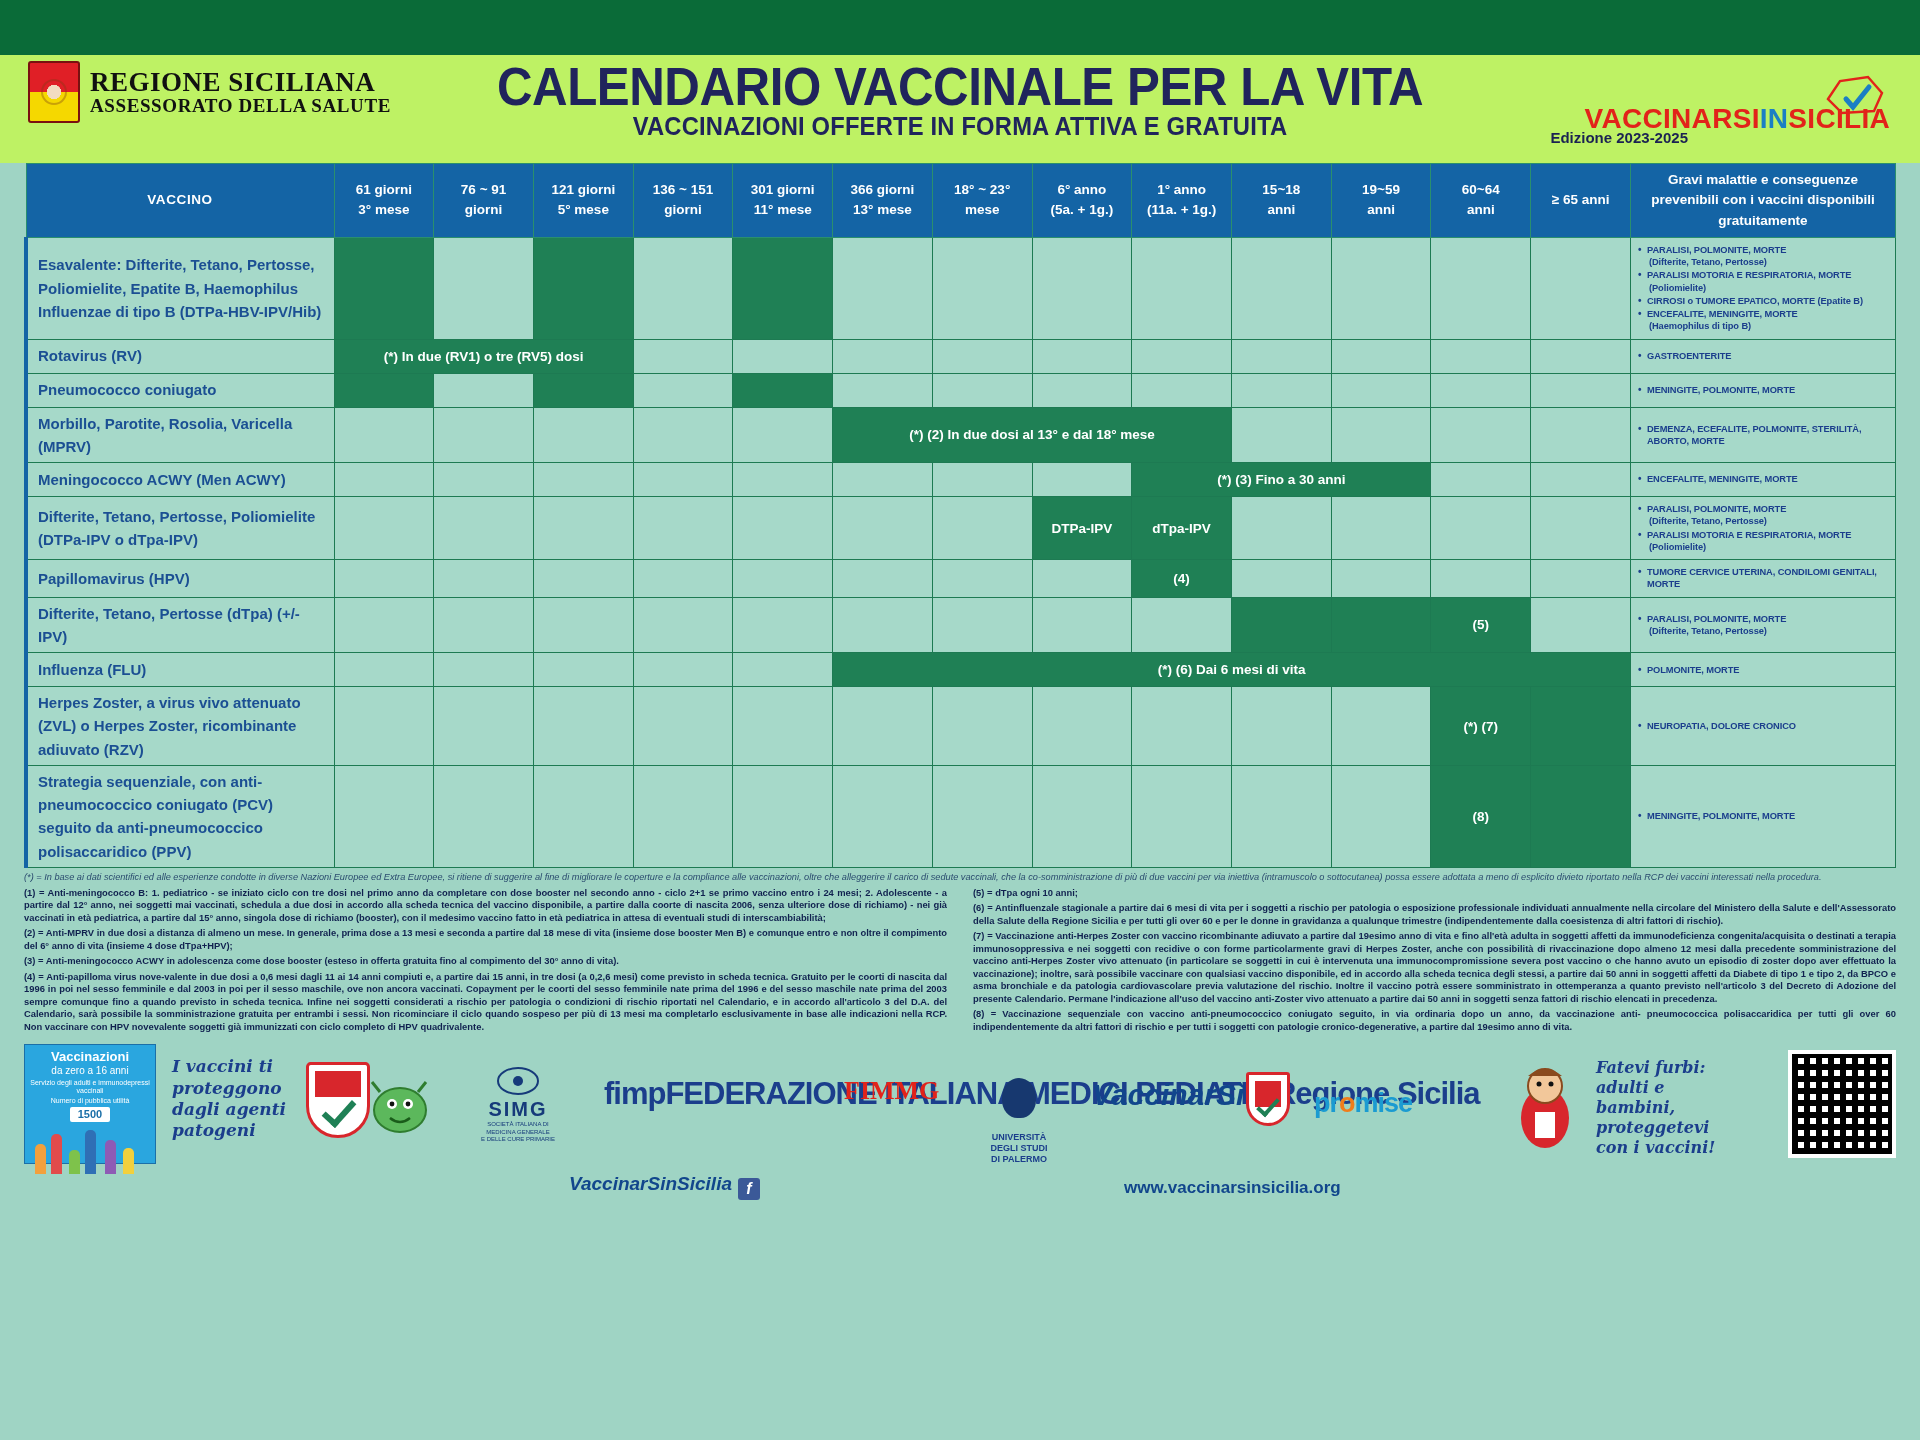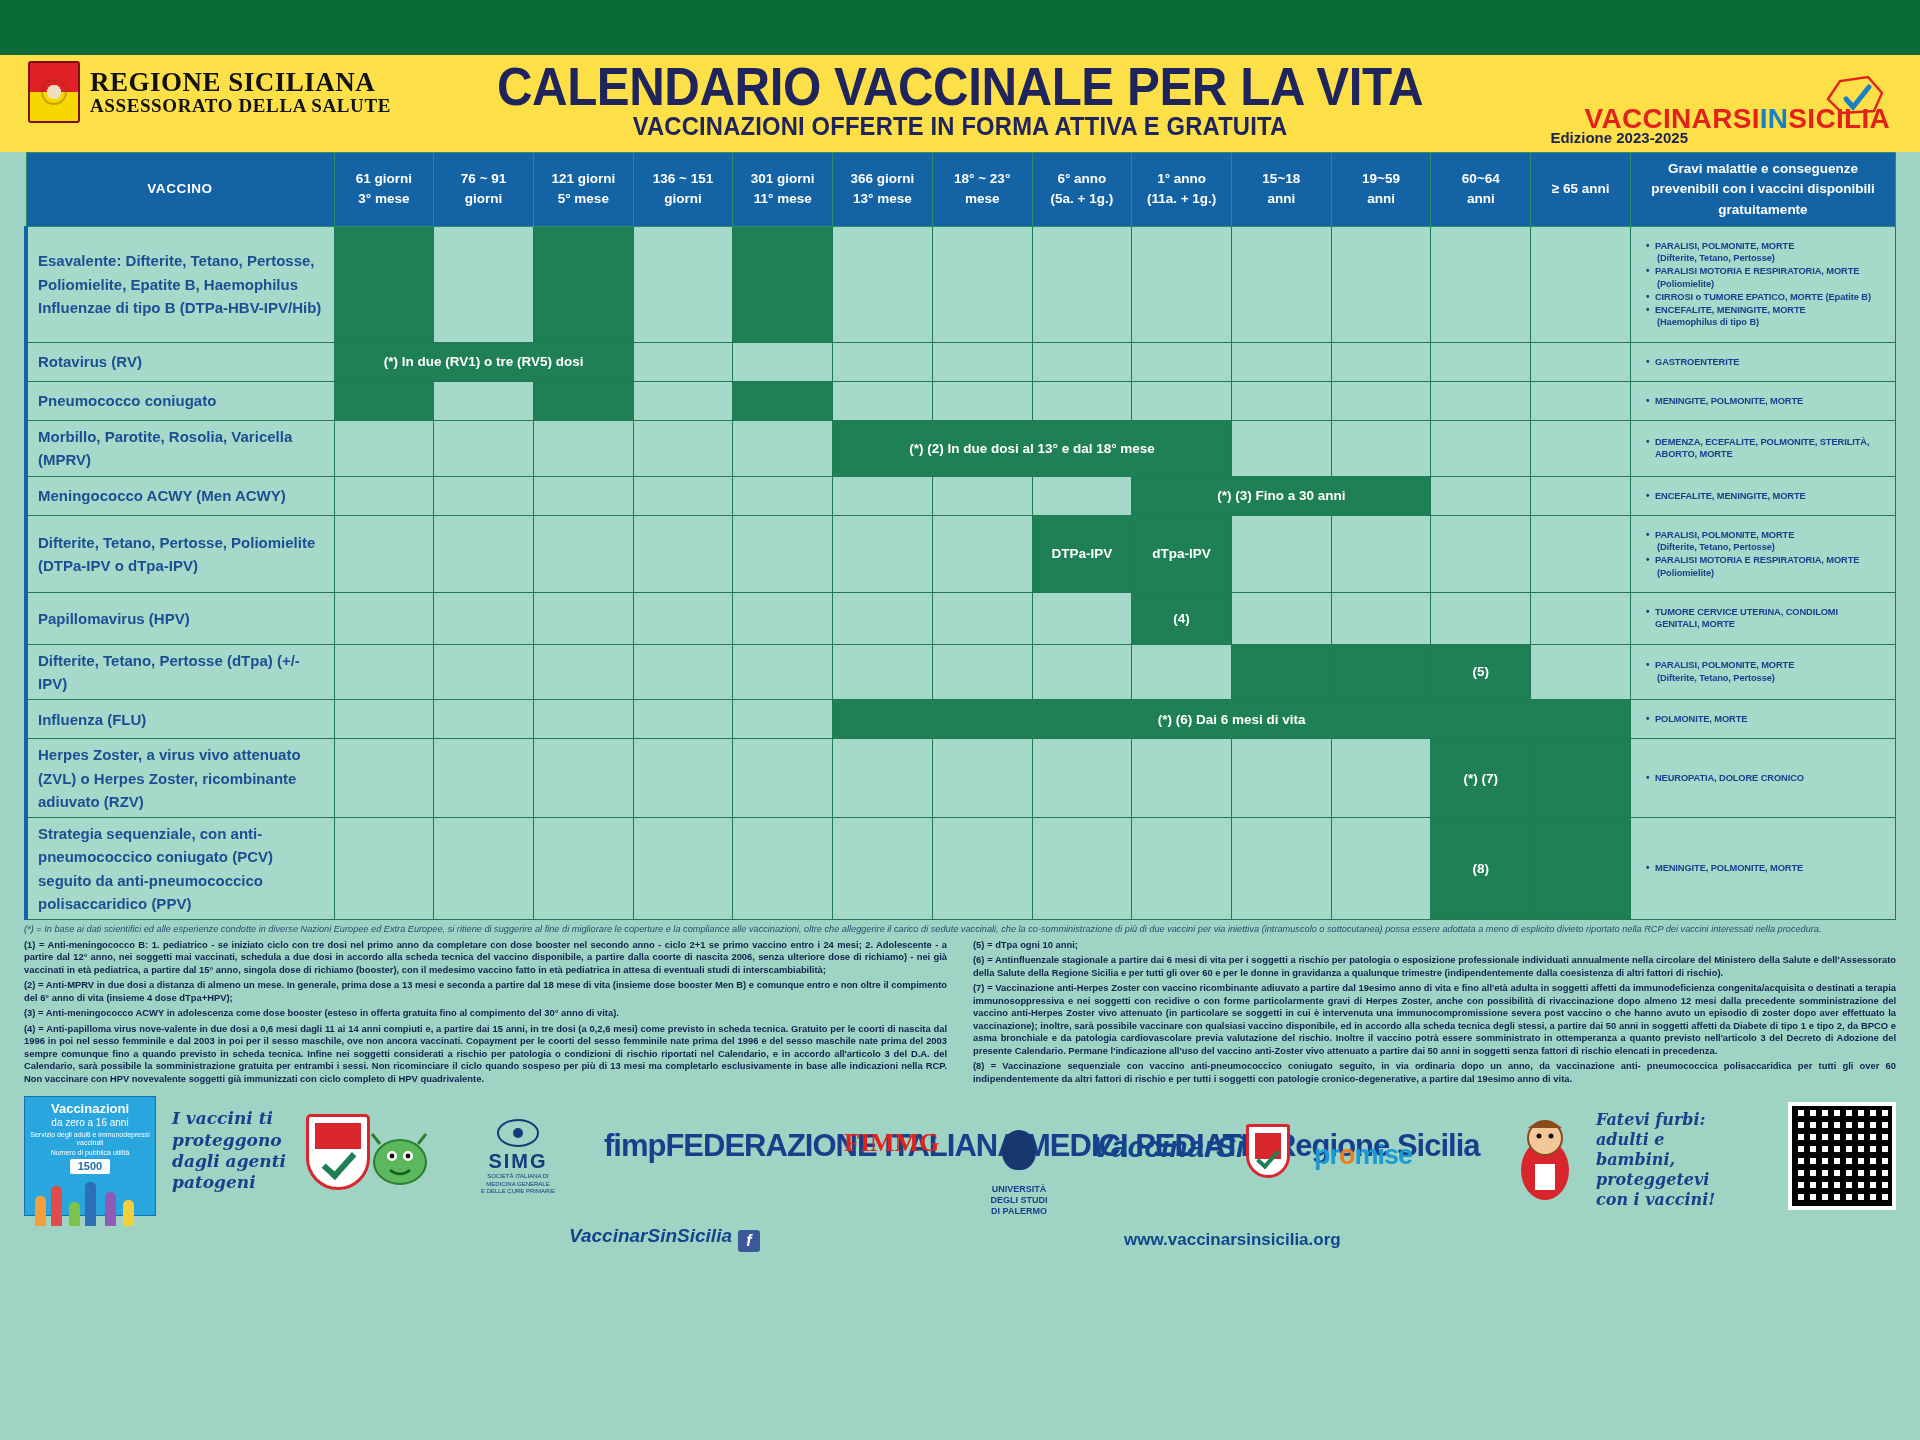--- a/index.html
+++ b/index.html
@@ -6,21 +6,21 @@
   html, body { margin:0; padding:0; }
   body {
     width:1920px; height:1440px;
     background:#9fd4c4;
     font-family:"Liberation Sans", sans-serif;
     overflow:hidden;
     position:relative;
   }
   .topbar { height:55px; background:#0a6b38; width:100%; }
   .header {
-    height:97px; position:relative; padding:0; background:#fde047;
+    height:108px; position:relative; padding:0; background:#bef264;
   }
   .regione-logo { position:absolute; left:28px; top:6px; display:flex; align-items:center; gap:10px; }
   .trinacria {
     width:52px; height:62px; background:linear-gradient(180deg,#e01f26 0%,#e01f26 50%,#f5d800 50%,#f5d800 100%);
     border:2px solid #7a1010; border-radius:3px; position:relative; flex:0 0 auto;
   }
   .trinacria::after{
     content:""; position:absolute; left:50%; top:50%; width:26px;height:26px;
     transform:translate(-50%,-50%); border-radius:50%;
     background:radial-gradient(circle,#f2dcc0 0 38%, transparent 40%);
@@ -60,21 +60,21 @@
   }
   td.vac {
     text-align:left; padding:4px 10px; color:#1b4f93; font-weight:bold; font-size:15px;
     line-height:1.55; border-left:4px solid #1464a5;
   }
   td.fill { background:#1f8055; }
   td.dis {
     text-align:left; padding:5px 7px; font-size:9.3px; color:#1b3e8c; font-weight:bold;
     line-height:1.32; letter-spacing:-.1px;
   }
-  td.dis ul { margin:8px; padding:0; list-style:none; }
+  td.dis ul { margin:0; padding:0; list-style:none; }
   td.dis li { position:relative; padding-left:9px; margin:1px 0; }
   td.dis li::before { content:"•"; position:absolute; left:0; top:-1px; font-size:10px; }
   td.dis li .sub { display:block; padding-left:2px; }
   td.span-note { color:#ffffff; font-size:13.5px; font-weight:bold; }
 
   
   .disclaimer {
     margin:4px 24px 2px; font-size:9.2px; font-style:italic; color:#2a4b6e; line-height:1.3;
   }
   .notes { display:flex; gap:26px; margin:3px 24px 0; }

